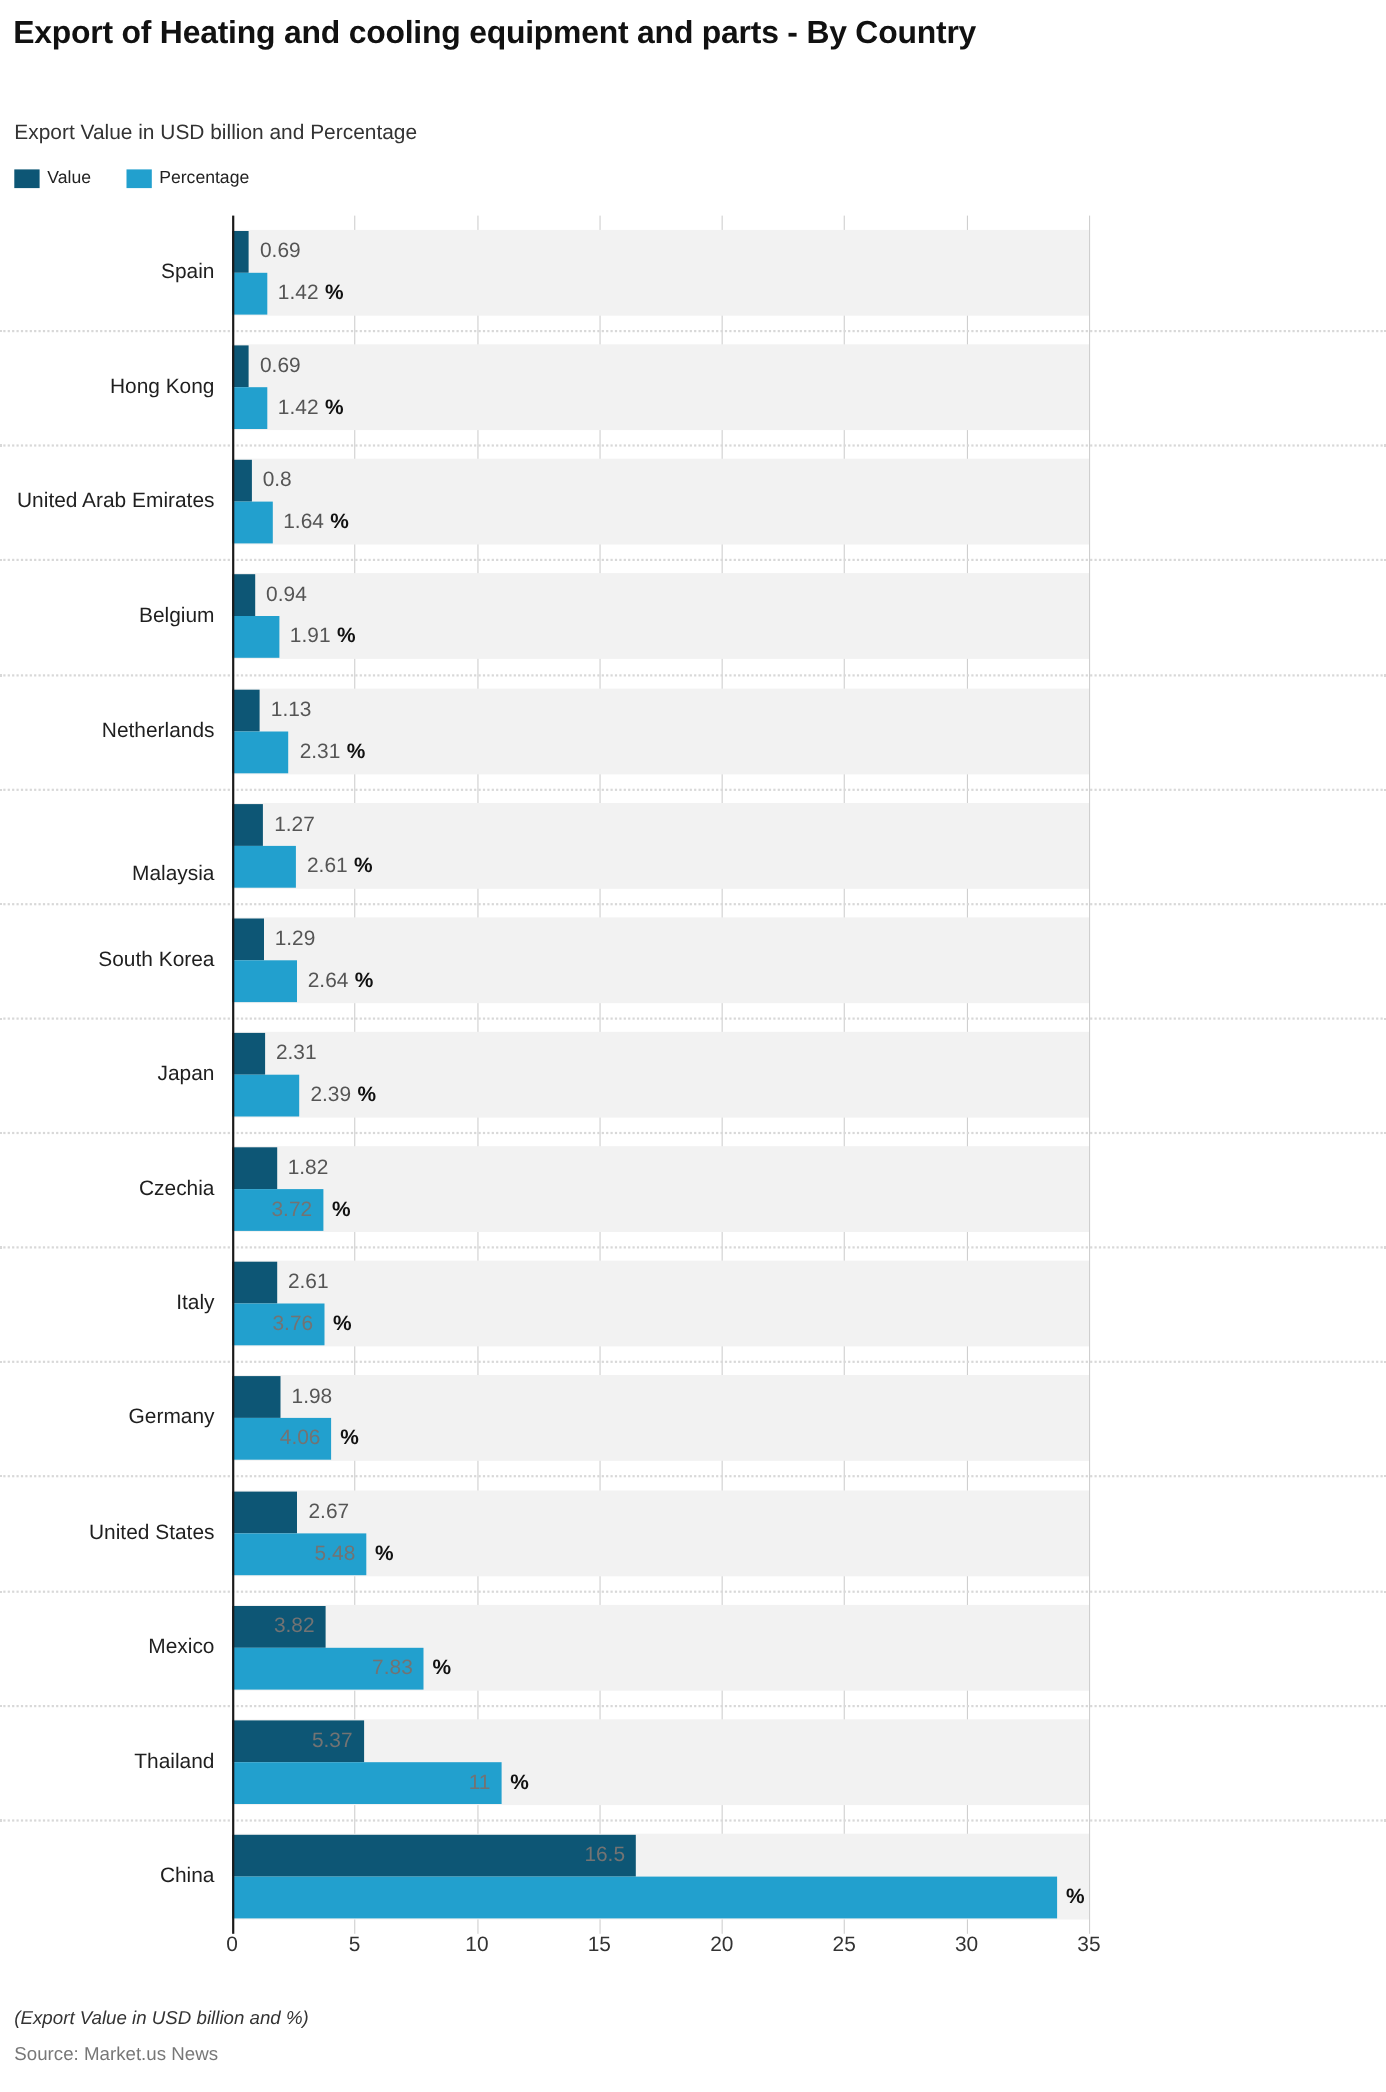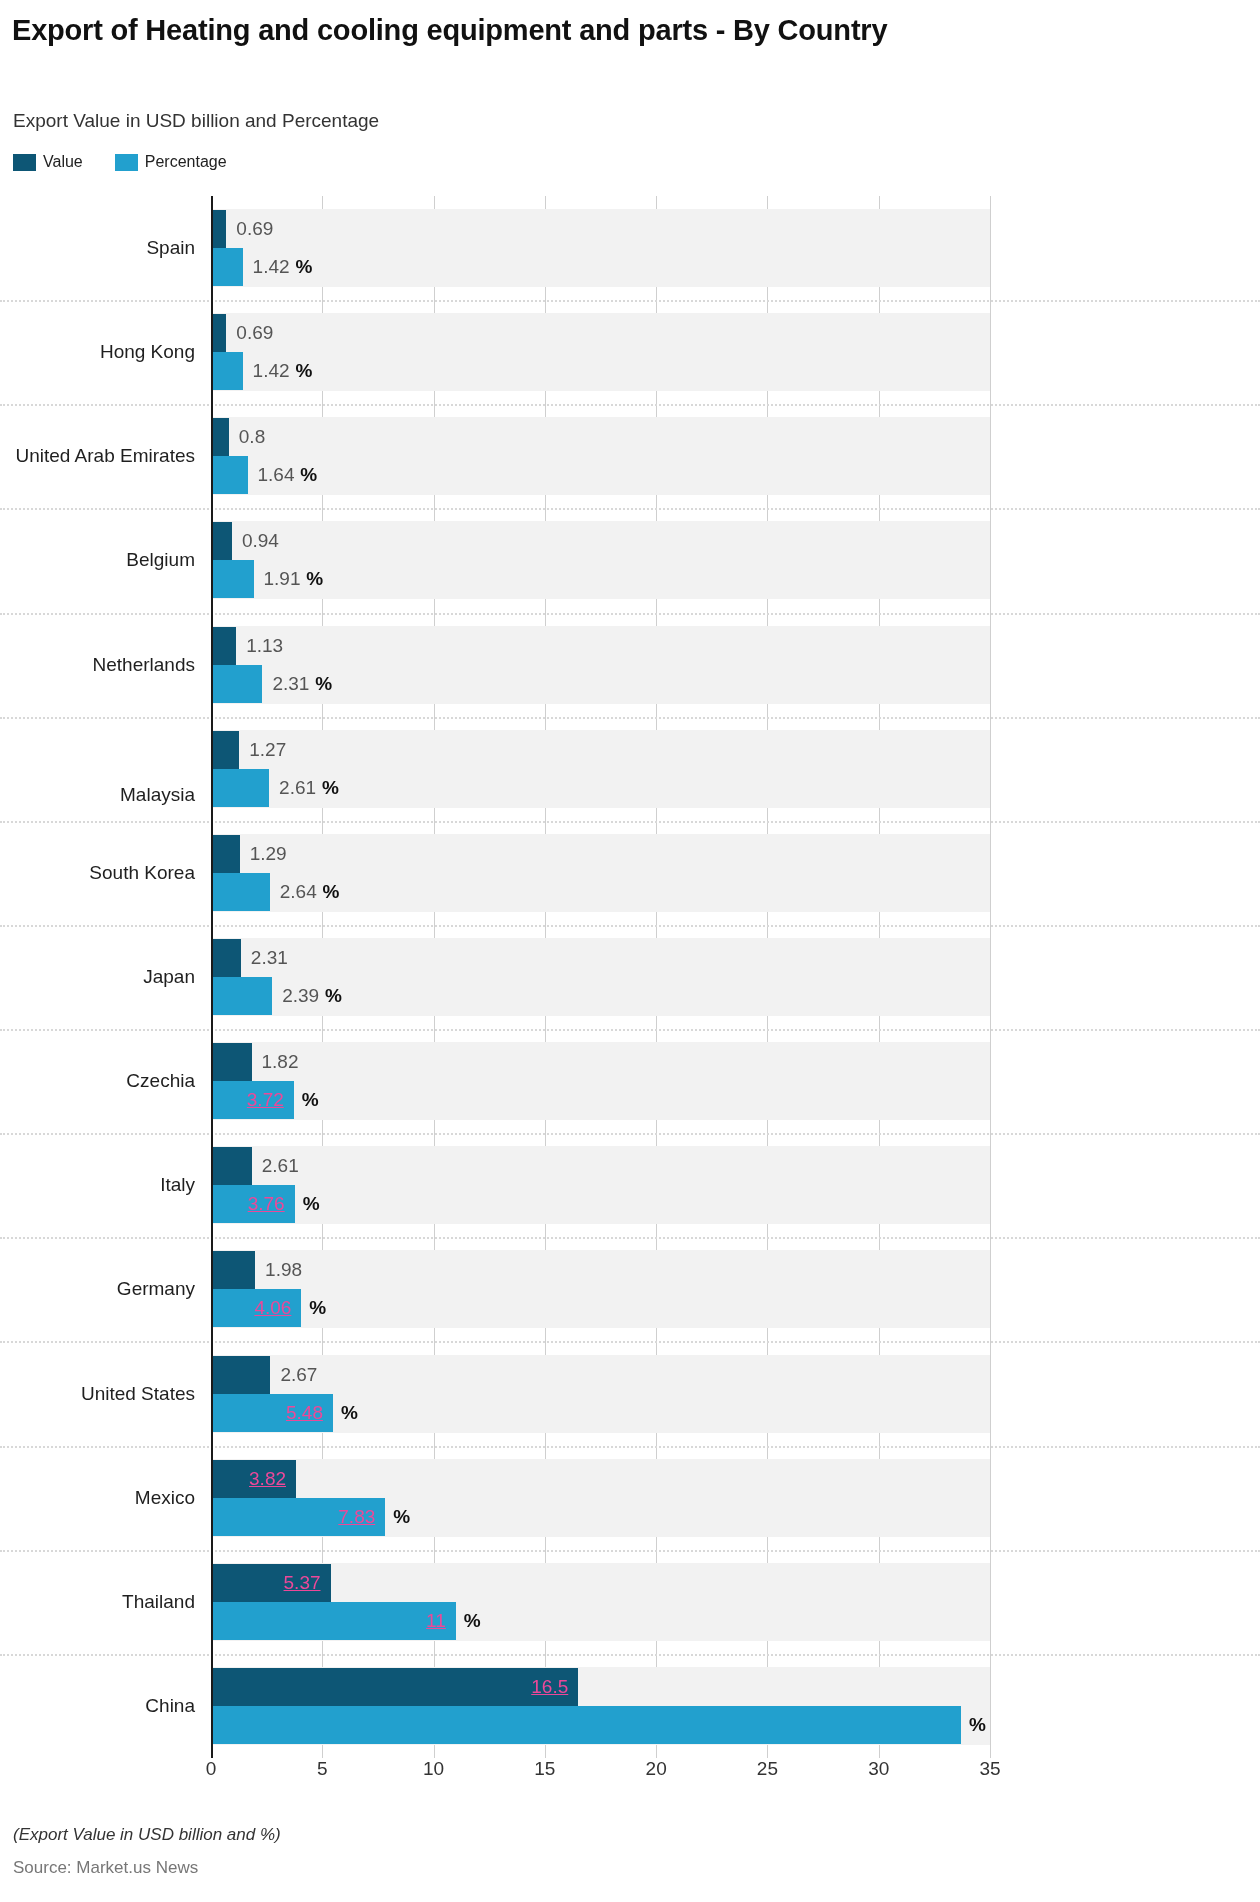--- a/index.html
+++ b/index.html
@@ -40,21 +40,21 @@
   
   .gridline{position:absolute;top:0;bottom:0;width:1px;background:#cfcfcf;}
   .axisline{position:absolute;top:0;bottom:0;left:0;width:2px;background:#1a1a1a;z-index:6;}
 
   .barwrap{position:absolute;left:0;z-index:3;}
 
   .blabel{
     position:absolute;top:50%;transform:translateY(-50%);
     font-size:19px;white-space:nowrap;z-index:4;
   }
-  .blabel.inside{color:#ec4899;text-align:right;text-decoration:underline;}
+  .blabel.inside{color:#737373;text-align:right;}
   .blabel.outside{color:#555555;}
   .pctsign{color:#111111;font-weight:bold;font-size:19px;}
 
   .catlabel{
     position:absolute;right:8px;transform:translateY(-50%);
     font-size:19px;color:#1f1f1f;white-space:nowrap;text-align:right;
   }
 
   
   .xaxis{position:absolute;left:211px;top:1758px;width:779px;height:30px;}

